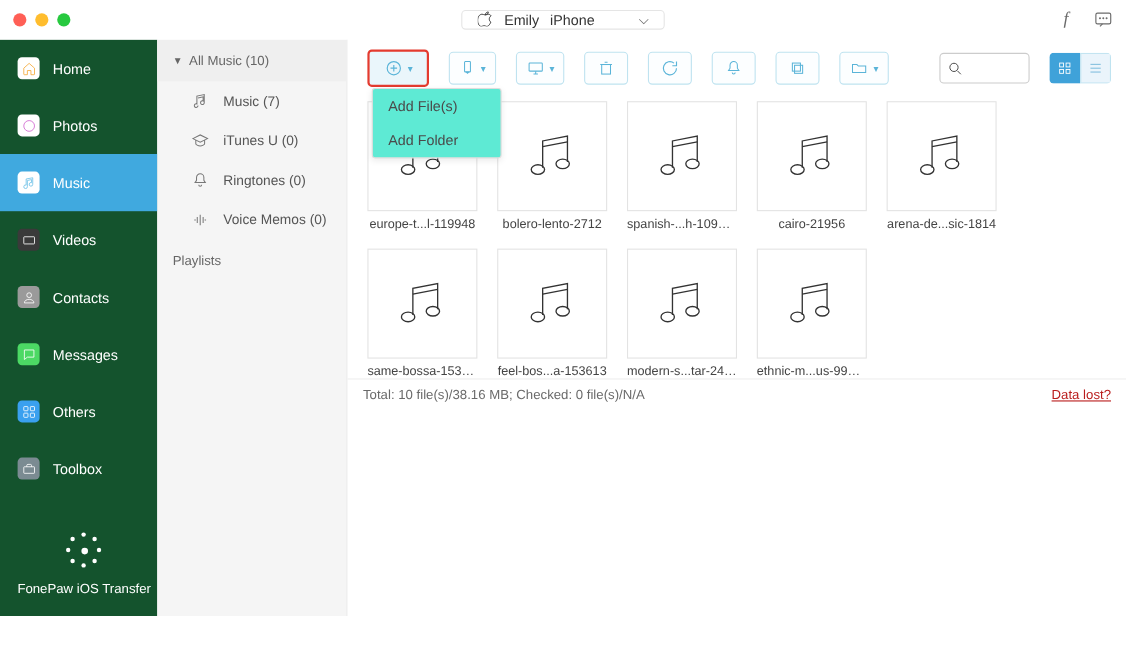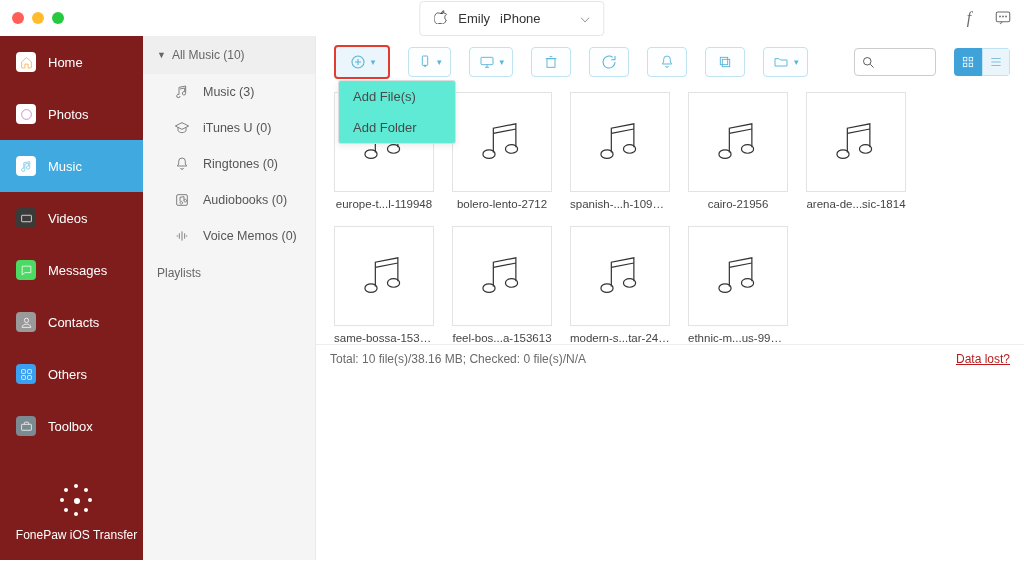--- a/index.html
+++ b/index.html
@@ -1,27 +1,27 @@
 <!DOCTYPE html>
 <html><head>
 <meta charset="utf-8">
 <style>
 * { box-sizing: border-box; margin: 0; padding: 0; }
 body { font-family: -apple-system, Helvetica, Arial, sans-serif; font-size: 13px; color: #333; background: #fff; width: 1024px; height: 588px; overflow: hidden; }
 .titlebar { height: 36px; display: flex; align-items: center; padding: 0 12px; background: #fff; position: relative; }
 .traffic { display: flex; gap: 8px; }
 .dot { width: 12px; height: 12px; border-radius: 50%; }
 .red { background: #ff5f56; } .yellow { background: #ffbd2e; } .green { background: #27c93f; }
-.device-selector { position: absolute; left: 50%; transform: translateX(-50%); display: flex; align-items: center; gap: 10px; border: 1px solid #e5e5e5; border-radius: 4px; padding: 0 14px; height: 35px; }
+.device-selector { position: absolute; left: 50%; transform: translateX(-50%); display: flex; align-items: center; gap: 10px; border: 1px solid #e5e5e5; border-radius: 4px; padding: 0 14px; height: 18px; }
 .device-selector .chev { margin-left: 30px; font-size: 12px; color: #666;}
 .title-right { margin-left: auto; display: flex; gap: 16px; color: #6b6b6b; }
 .title-right .ic { width: 18px; height: 18px; display:flex; align-items:center; justify-content:center; cursor:pointer; }
 
 .main { display: flex; height: 524px; }
-.sidebar { width: 143px; background: #7f1d1d; color: #fff; display: flex; flex-direction: column; }
+.sidebar { width: 143px; background: #14532d; color: #fff; display: flex; flex-direction: column; }
 .side-item { display: flex; align-items: center; gap: 12px; padding: 0 16px; height: 52px; cursor: pointer; font-size: 13px; }
 .side-item .ibox { width: 20px; height: 20px; border-radius: 4px; display:flex; align-items:center; justify-content:center; font-size: 13px; }
 .side-item.active { background: #40a9df; }
 .side-foot { margin-top: auto; text-align: center; padding: 14px 0 18px; font-size: 12px; margin-left: 10px; }
 .snow { width: 34px; height: 34px; margin: 0 auto 10px; position: relative; }
 .snow .c { width:6px; height:6px; background:#fff; border-radius:50%; position:absolute; left:14px; top:14px; }
 .snow .s { width:4px; height:4px; background:#fff; border-radius:50%; position:absolute; }
 
 .subnav { width: 173px; background: #f5f5f5; border-right: 1px solid #eaeaea; padding: 0; }
 .sub-head { height: 38px; display: flex; align-items: center; padding-left: 14px; background:#efefef; color:#666; font-size:12px; }
@@ -117,35 +117,35 @@
         </div>
         <div class="side-item">
           <div class="ibox" style="background:#3a3a3a;color:#fff">
             <svg width="13" height="13" viewBox="0 0 24 24" fill="currentColor" stroke="none">
               <rect x="3" y="6" width="18" height="12" rx="1"></rect>
             </svg>
           </div>
           <span>Videos</span>
         </div>
         <div class="side-item">
-          <div class="ibox" style="background:#4cd964;color:#fff">
-            <svg width="13" height="13" viewBox="0 0 24 24" fill="currentColor" stroke="none">
-              <path d="M4 4h16v12H9l-5 4z"></path>
-            </svg>
-          </div>
-          <span>Messages</span>
-        </div>
-        <div class="side-item">
           <div class="ibox" style="background:#9a9a9a;color:#fff">
             <svg width="13" height="13" viewBox="0 0 24 24" fill="currentColor" stroke="none">
               <circle cx="12" cy="8" r="4"></circle>
               <path d="M4 21c0-4 4-6 8-6s8 2 8 6z"></path>
             </svg>
           </div>
           <span>Contacts</span>
+        </div>
+        <div class="side-item">
+          <div class="ibox" style="background:#4cd964;color:#fff">
+            <svg width="13" height="13" viewBox="0 0 24 24" fill="currentColor" stroke="none">
+              <path d="M4 4h16v12H9l-5 4z"></path>
+            </svg>
+          </div>
+          <span>Messages</span>
         </div>
         <div class="side-item">
           <div class="ibox" style="background:#3aa0ef;color:#fff">
             <svg width="13" height="13" viewBox="0 0 24 24" fill="currentColor" stroke="none">
               <rect x="3" y="3" width="7" height="7" rx="1"></rect>
               <rect x="14" y="3" width="7" height="7" rx="1"></rect>
               <rect x="3" y="14" width="7" height="7" rx="1"></rect>
               <rect x="14" y="14" width="7" height="7" rx="1"></rect>
             </svg>
           </div>
@@ -182,47 +182,38 @@
       <span class="tri">▼</span>
       <span>All Music (10)</span>
     </div>
     <div id="sub-items">
         <div class="sub-item">
           <span class="sic">
             <svg width="16" height="16" viewBox="0 0 24 24">
               <path d="M9 18a2.5 2.5 0 1 1-1.5-2.3V5l10-2v11a2.5 2.5 0 1 1-1.5-2.3V6L9 7.5"></path>
             </svg>
           </span>
-          <span>Music (3)</span>
+          <span>Music (7)</span>
         </div>
         <div class="sub-item">
           <span class="sic">
             <svg width="16" height="16" viewBox="0 0 24 24">
               <path d="M2 9l10-5 10 5-10 5z"></path>
               <path d="M6 11v5c0 1 3 3 6 3s6-2 6-3v-5"></path>
             </svg>
           </span>
           <span>iTunes U (0)</span>
         </div>
         <div class="sub-item">
           <span class="sic">
             <svg width="16" height="16" viewBox="0 0 24 24">
               <path d="M12 3a5 5 0 0 1 5 5v4l2 3H5l2-3V8a5 5 0 0 1 5-5zM10 18a2 2 0 0 0 4 0"></path>
             </svg>
           </span>
           <span>Ringtones (0)</span>
-        </div>
-        <div class="sub-item">
-          <span class="sic">
-            <svg width="16" height="16" viewBox="0 0 24 24">
-              <rect x="4" y="4" width="16" height="16" rx="2"></rect>
-              <path d="M9 16a2 2 0 1 0 0-.01M9 14V8l6-1v6a2 2 0 1 0 0-.01"></path>
-            </svg>
-          </span>
-          <span>Audiobooks (0)</span>
         </div>
         <div class="sub-item">
           <span class="sic">
             <svg width="16" height="16" viewBox="0 0 24 24">
               <path d="M4 12h2M8 8v8M12 5v14M16 8v8M20 12h-2"></path>
             </svg>
           </span>
           <span>Voice Memos (0)</span>
         </div>
       </div>

